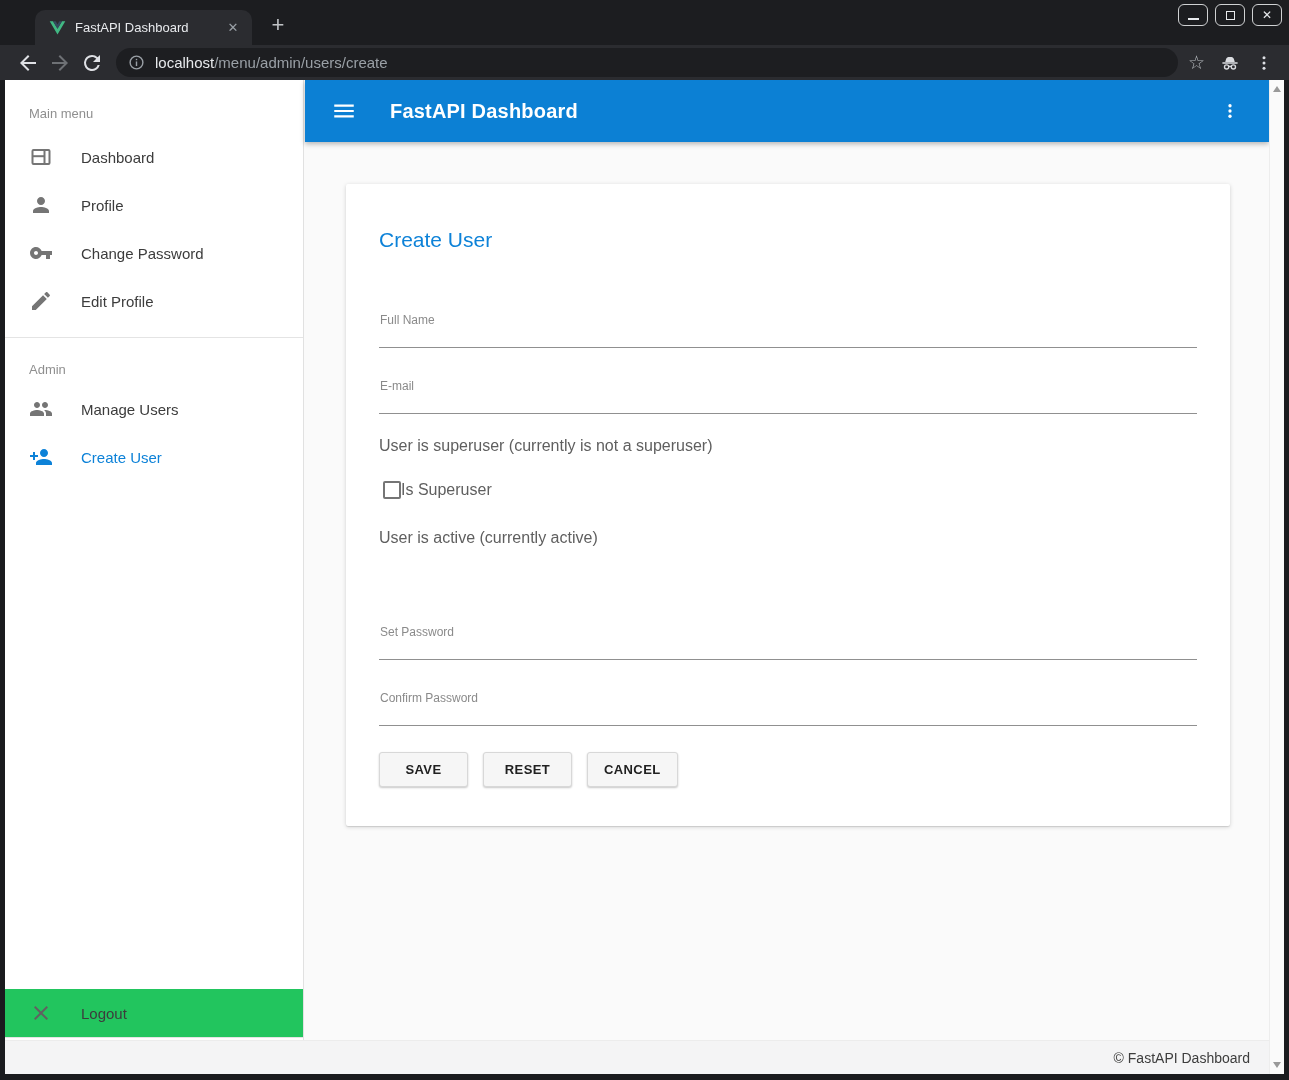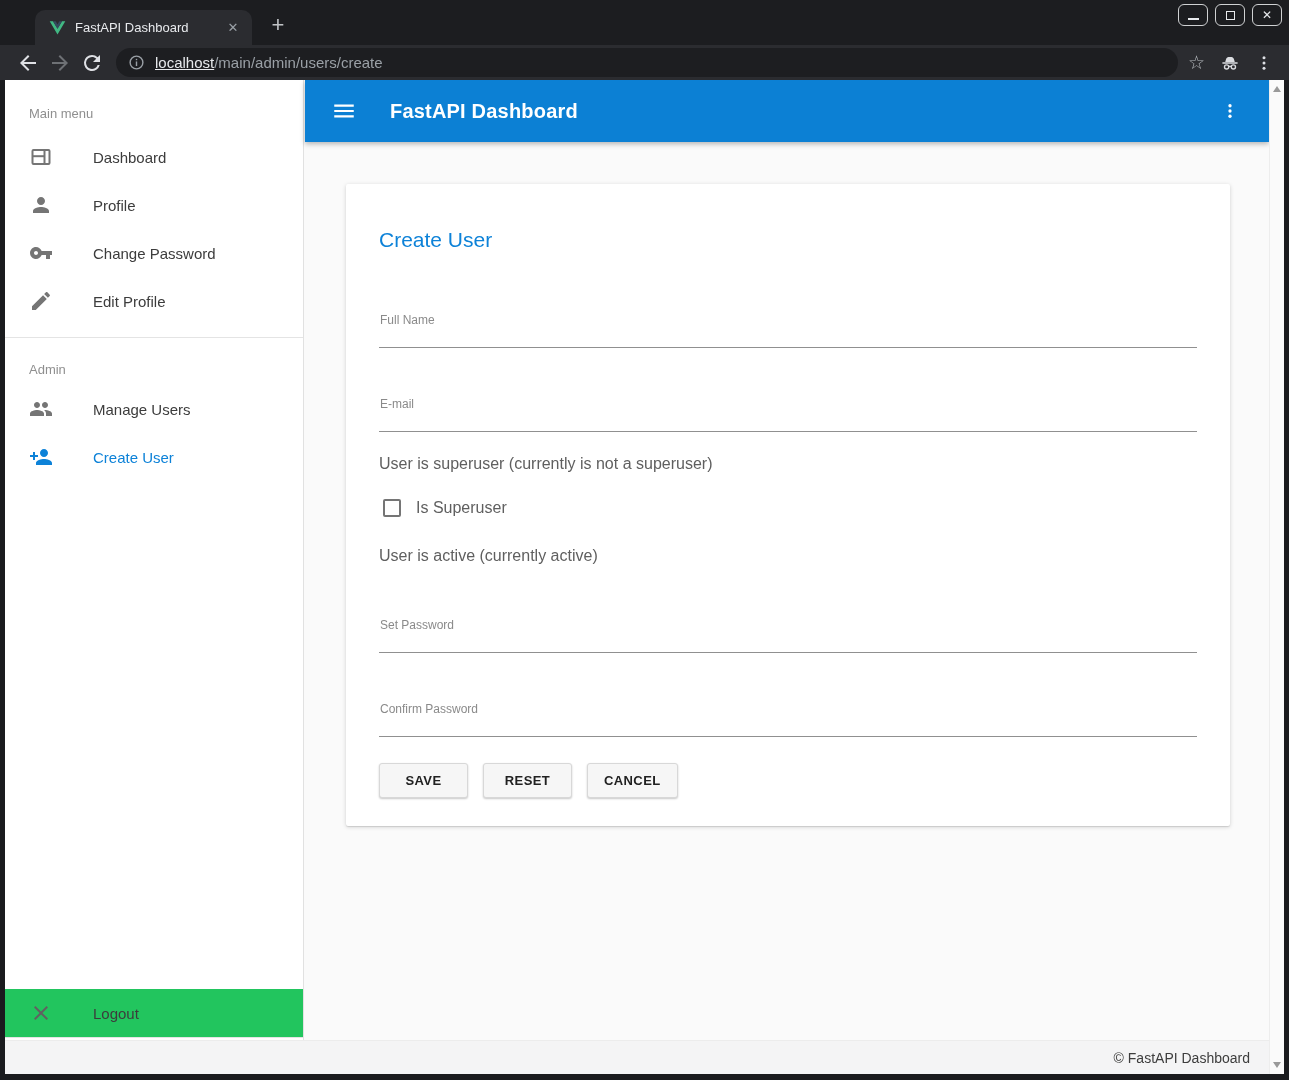--- a/index.html
+++ b/index.html
@@ -23,71 +23,71 @@
   .win-btn .min-glyph { display:block; width:11px; height:2px; background:#e8eaed; margin-top:8px; }
   .win-btn .max-glyph { display:block; width:9px; height:9px; border:1.5px solid #e8eaed; }
   .win-btn .close-glyph { font-size:12px; line-height:1; color:#e8eaed; }
 
   .toolbar { position:relative; height:35px; background:#2b2c30; display:flex; align-items:center; padding:0 12px; }
   .nav-icon { width:24px; height:24px; margin:0 4px; flex:0 0 auto; cursor:pointer; }
   .omnibox { flex:1; height:29px; background:#1d1e21; border-radius:15px; margin:0 10px 0 8px;
              display:flex; align-items:center; padding:0 12px; min-width:0; }
   .omni-info { width:17px; height:17px; margin-right:10px; flex:0 0 auto; cursor:pointer; }
   .url { font-size:15px; white-space:nowrap; overflow:hidden; }
-  .url .host { color:#e8eaed;text-decoration:underline; }
+  .url .host { color:#e8eaed; }
   .url .path { color:#9aa0a6; }
   .toolbar-right { display:flex; align-items:center; gap:14px; margin-right:4px; }
   .star-icon { font-size:19px; color:#b7bbbf; cursor:pointer; line-height:1; }
   .incog-icon { width:22px; height:22px; }
   .menu-dots { width:18px; height:18px; cursor:pointer; }
 
   
   .page { position:absolute; top:80px; left:5px; right:5px; bottom:6px; background:#fafafa; overflow:hidden; }
 
   
   .sidebar { position:absolute; left:0; top:0; bottom:34px; width:299px; background:#fff;
              border-right:1px solid #e1e1e1; }
   .side-label { padding:26px 0 12px 24px; font-size:13px; color:#8f8f8f; }
   .side-label.admin { padding-top:24px; padding-bottom:8px; }
   .side-item { height:48px; display:flex; align-items:center; padding-left:24px; cursor:pointer; }
   .side-item svg { width:24px; height:24px; flex:0 0 auto; }
-  .side-item .lbl { margin-left:40px; font-size:15px; color:#3c3c3c;text-align:center; }
+  .side-item .lbl { margin-left:28px; font-size:15px; color:#3c3c3c;text-align:center; }
   .side-item.active .lbl { color:#0d82d8; }
   .side-divider { border:none; border-top:1px solid #e4e4e4; margin-top:12px; }
   .sidebar-bottom { position:absolute; bottom:2px; left:0; right:0; background:#22c55e; }
   .sidebar-bottom .side-divider { margin:0; }
 
   
   .main { position:absolute; left:300px; right:15px; top:0; bottom:0; }
   .appbar { position:relative; z-index:2; height:62px; background:#0c80d4; display:flex; align-items:center;
             box-shadow:0 2px 5px rgba(0,0,0,.28); }
   .hamburger { width:26px; height:26px; margin-left:26px; cursor:pointer; }
   .appbar-title { margin-left:33px; font-size:20px; font-weight:bold; color:#fff; letter-spacing:.2px; }
   .appbar-menu { margin-left:auto; margin-right:30px; width:18px; height:20px; cursor:pointer; }
 
   .content { position:absolute; top:62px; left:0; right:0; bottom:34px; background:#fafafa; overflow:hidden; }
   .card { margin:42px 39px 0 41px; height:642px; background:#fff; border-radius:2px;
           box-shadow:0 1px 4px rgba(0,0,0,.16), 0 1px 1px rgba(0,0,0,.1); padding:0 33px; }
   .card-title { padding-top:44px; font-size:21px; color:#0d82d8; font-weight:400; }
 
   .tfield { margin-top:58px; }
-  .tfield.second { margin-top:46px; }
-  .tfield.password { margin-top:50px; }
+  .tfield.second { margin-top:28px; }
+  .tfield.password { margin-top:75px; }
   .tfield input { width:100%; border:none; border-bottom:1px solid #909090; background:transparent;
                   font-family:inherit; font-size:12px; color:#333; padding:0 0 20px 1px; outline:none; }
   .tfield input::placeholder { color:#8a8a8a; opacity:1; }
 
   .hint { margin-top:23px; font-size:16px; color:#5f5f5f; }
   .cbrow { margin-top:25px; display:flex; align-items:center; cursor:pointer; }
   .cbrow.superuser { margin-top:26px; }
   .cb { width:18px; height:18px; margin-left:4px; border-radius:2px; flex:0 0 auto; }
   .cb.unchecked { border:2px solid #757575; background:#fff; }
   .cb.checked { background:#5ca9f0; display:flex; align-items:center; justify-content:center; }
   .cb.checked svg { width:16px; height:16px; }
-  .cb-label { margin-left:15px; font-size:16px; color:#5f5f5f; }
+  .cb-label { font-size:16px; color:#5f5f5f; }
 
   .btn-row { margin-top:26px; display:flex; gap:15px; }
   .btn { min-width:89px; height:35px; padding:0 16px; background:#f6f6f6; border:1px solid #d8d8d8;
          border-radius:3px; box-shadow:0 1px 2px rgba(0,0,0,.22); font-family:inherit; font-size:13px;
          font-weight:bold; letter-spacing:.4px; color:#212121; cursor:pointer; }
 
   .footer { position:absolute; left:0; right:0; bottom:0; height:34px; background:#f4f4f5;
             border-top:1px solid #ececec; display:flex; align-items:center; justify-content:flex-end;
             padding-right:34px; font-size:14px; color:#3d3d3d; }
 
@@ -136,21 +136,21 @@
     </svg>
     <svg class="nav-icon" viewBox="0 0 24 24">
       <path d="M17.65 6.35A7.95 7.95 0 0 0 12 4a8 8 0 1 0 7.73 10h-2.08A6 6 0 1 1 12 6c1.66 0 3.14.69 4.22 1.78L13 11h7V4z" fill="#dfe1e5"></path>
     </svg>
     <div class="omnibox">
       <svg class="omni-info" viewBox="0 0 24 24">
         <circle cx="12" cy="12" r="9" fill="none" stroke="#9aa0a6" stroke-width="2"></circle>
         <rect x="11" y="10.5" width="2" height="6.5" fill="#9aa0a6"></rect>
         <rect x="11" y="6.8" width="2" height="2" fill="#9aa0a6"></rect>
       </svg>
-      <span class="url"><span class="host">localhost</span><span class="path">/main/admin/users/create</span></span>
+      <span class="url"><span class="host">localhost</span><span class="path">/menu/admin/users/create</span></span>
     </div>
     <div class="toolbar-right">
       <span class="star-icon">☆</span>
       <svg class="incog-icon" viewBox="0 0 24 24">
         <path d="M12 5.5c-2.6 0-4.1.6-4.6 3.1L6.8 11h10.4l-.6-2.4c-.5-2.5-2-3.1-4.6-3.1z" fill="#dadce0"></path>
         <rect x="3.5" y="11.2" width="17" height="1.7" rx=".8" fill="#dadce0"></rect>
         <circle cx="8.3" cy="16.3" r="2.3" fill="none" stroke="#dadce0" stroke-width="1.5"></circle>
         <circle cx="15.7" cy="16.3" r="2.3" fill="none" stroke="#dadce0" stroke-width="1.5"></circle>
         <path d="M10.6 15.7h2.8" stroke="#dadce0" stroke-width="1.5" fill="none"></path>
       </svg>

